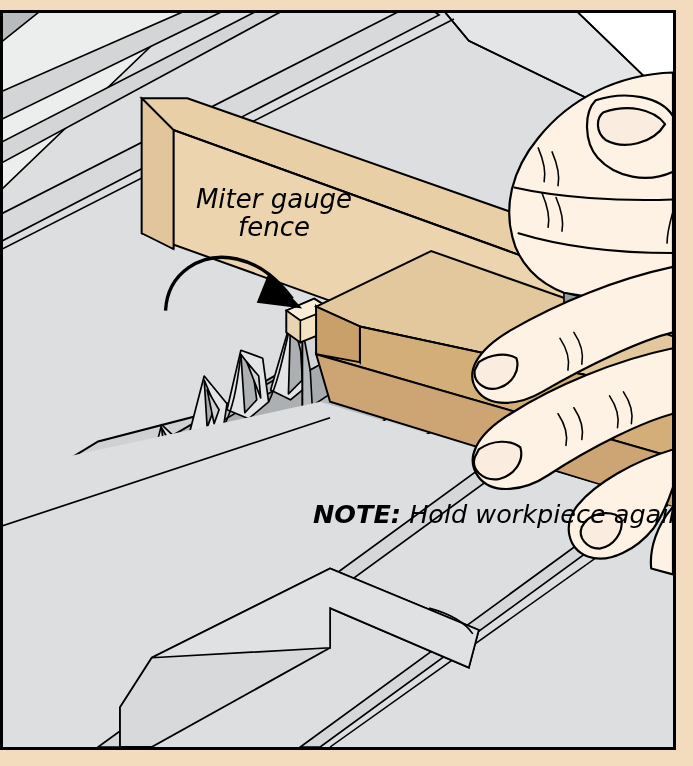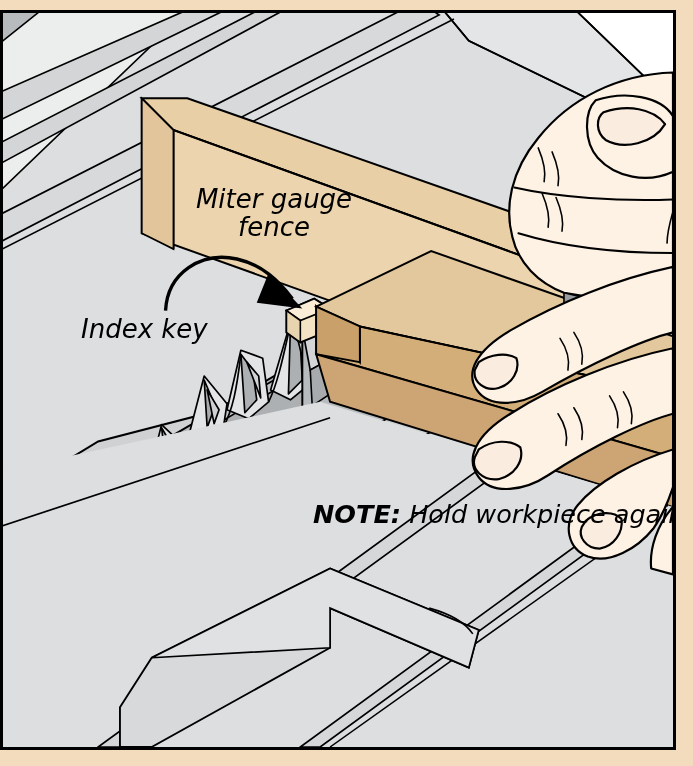--- a/index.html
+++ b/index.html
@@ -266,18 +266,17 @@
                    C 262,254 278,270 292,288" fill="none" stroke="#000" stroke-width="3.4"></path>
           <path d="M 268,262 L 302,298 L 256,292 Z" fill="#000"></path>
         </g>
 
       </g>
     </svg>
 
     <div class="label" id="label-miter"><span>Miter gauge</span>
 <span>fence</span></div>
 
-    <div class="label" id="label-index">Index key</div>
 
     <div class="label" id="label-note"><span class="strong">NOTE:</span><span> Hold workpiece against key and flat on table during first cut</span></div>
 
   </div>
 </div>
 
 </body></html>

